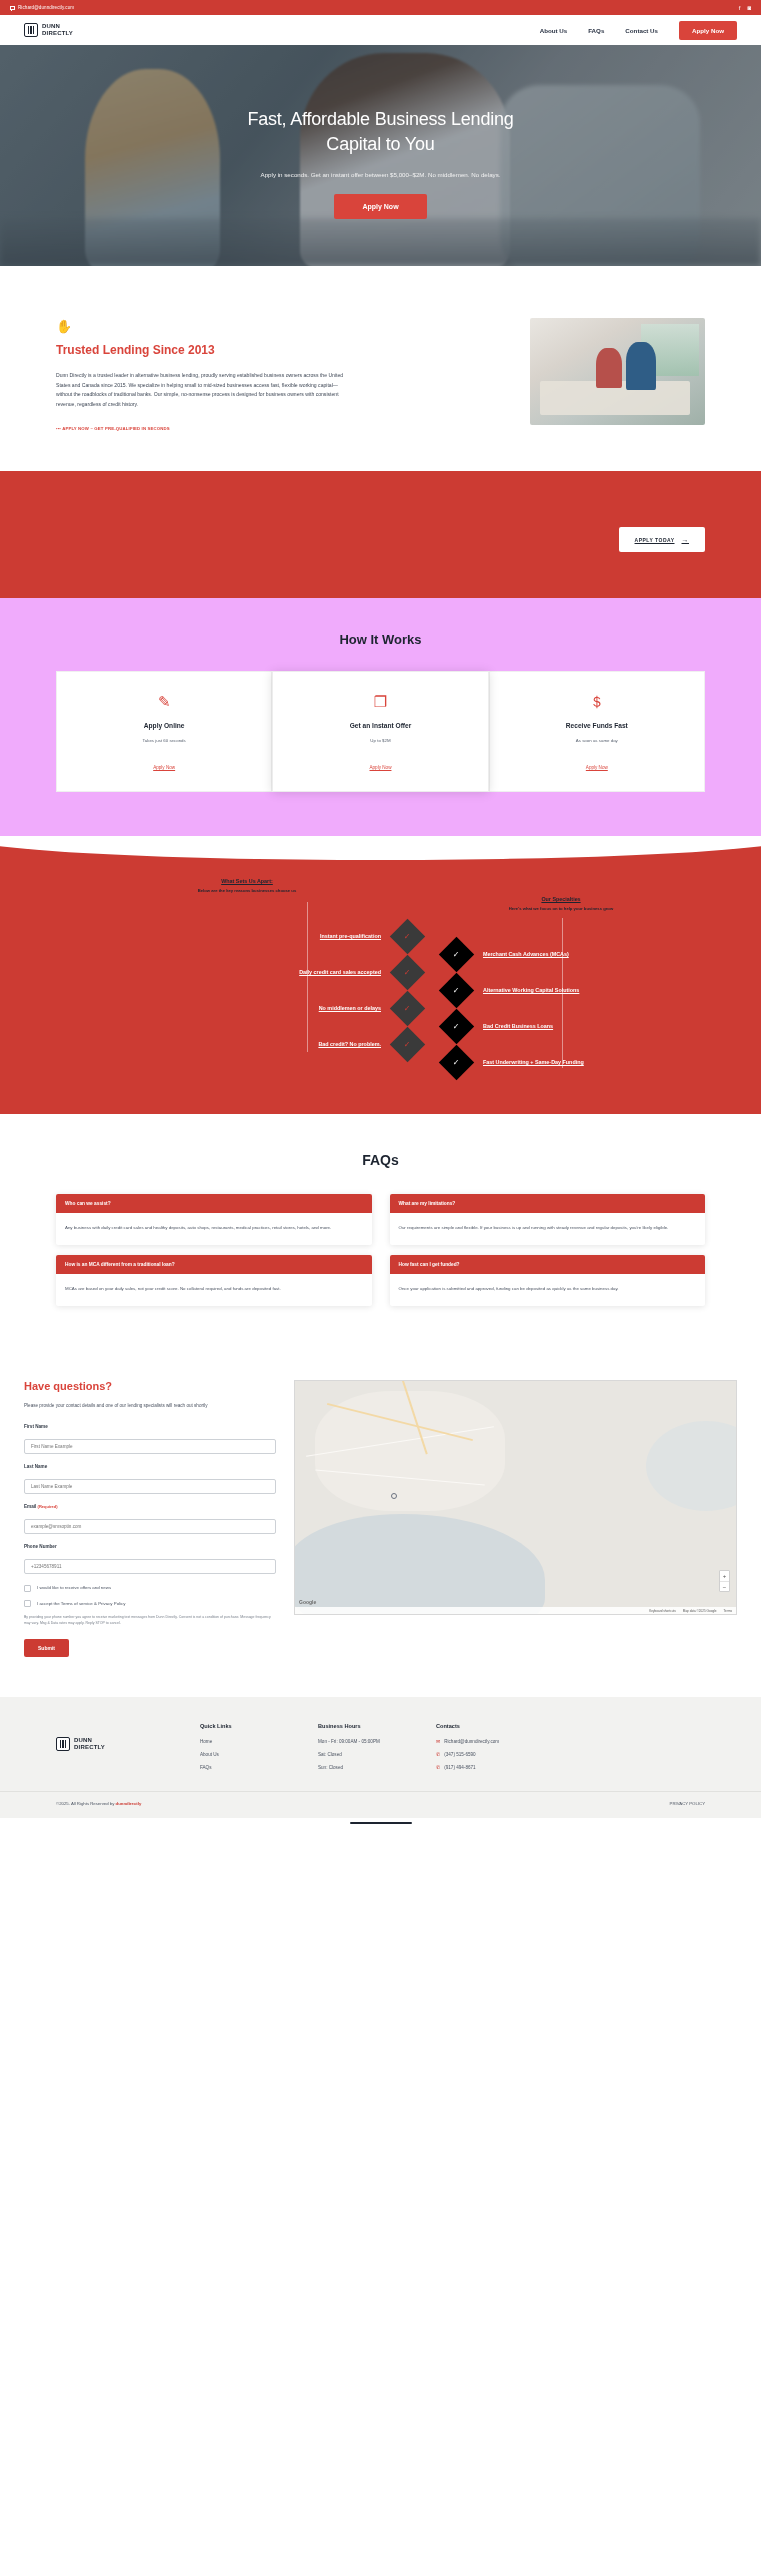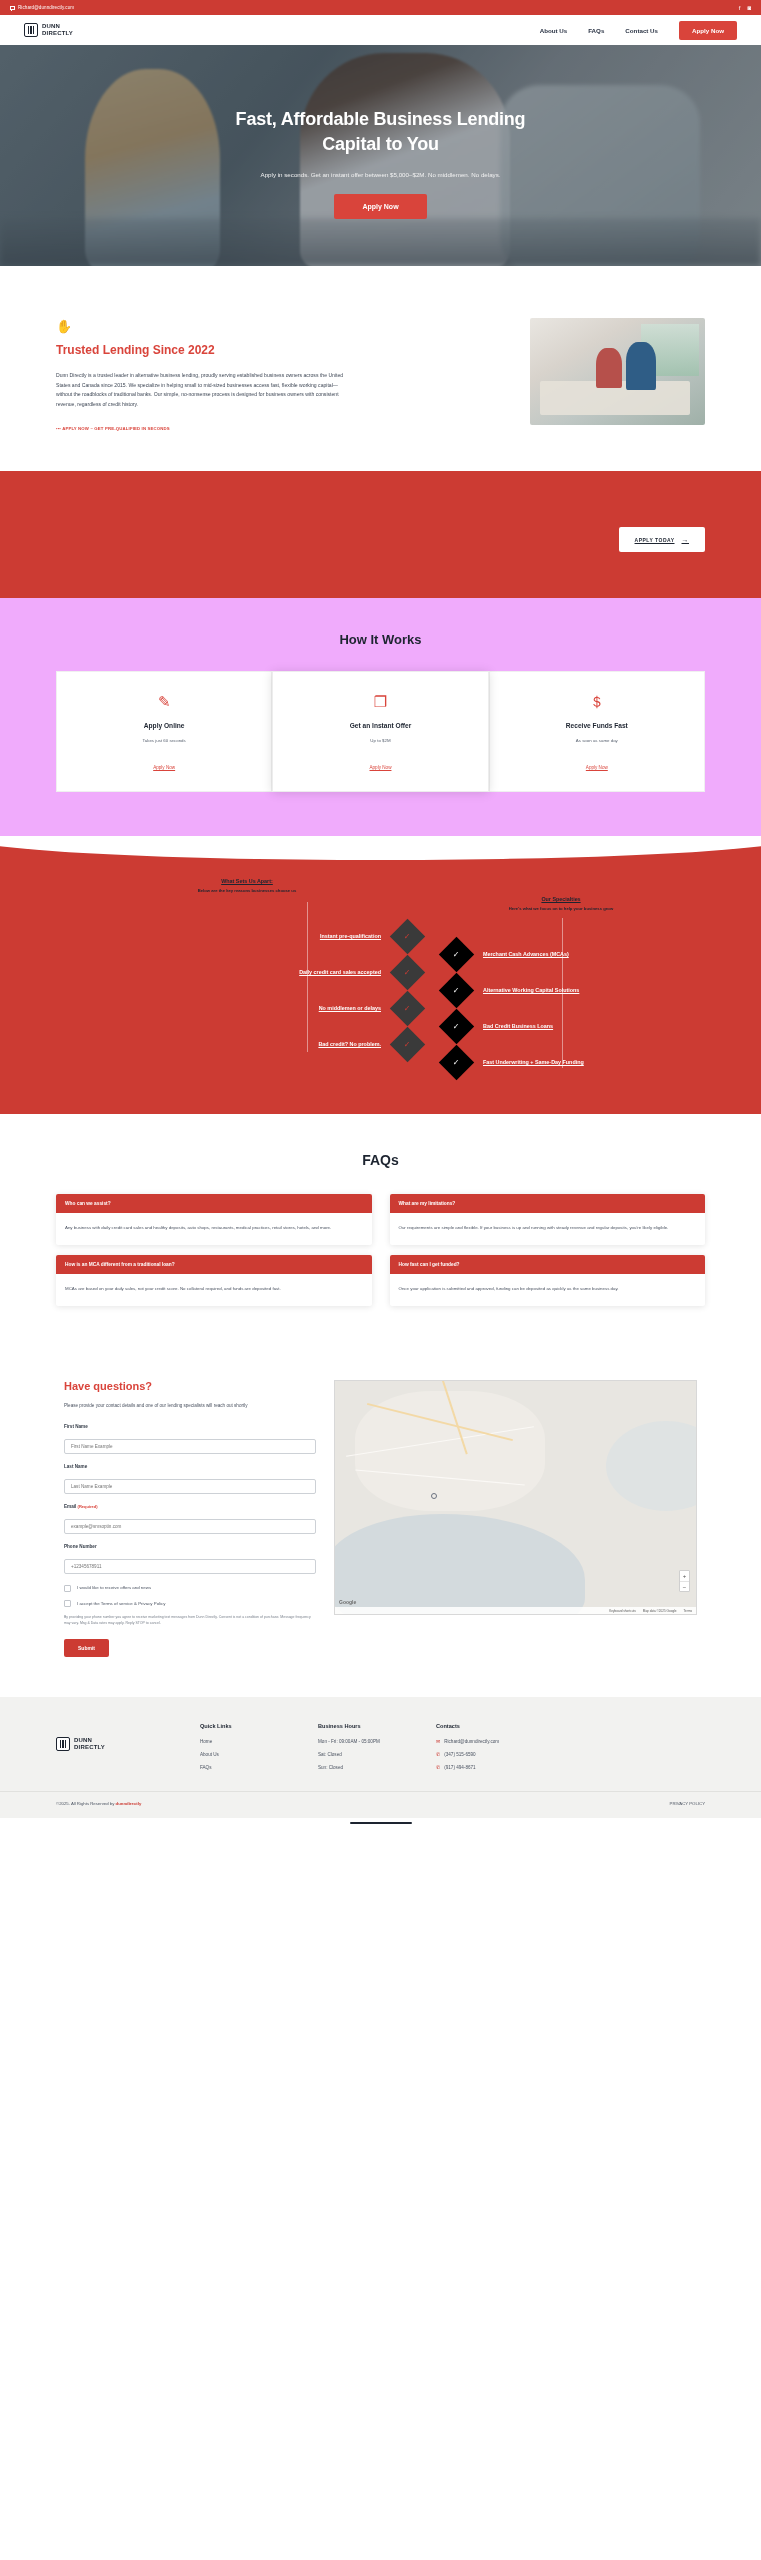--- a/index.html
+++ b/index.html
@@ -35,21 +35,21 @@
      background:linear-gradient(165deg,#d7bb8a 0%,#c8a56f 38%,#a8bcc6 70%,#93a9b4 100%);filter:blur(1px);opacity:.93}
   .hero .figB{position:absolute;left:300px;top:8px;width:210px;height:215px;border-radius:40% 40% 8% 8%;
      background:linear-gradient(160deg,#4a3a30 0%,#5d483a 22%,#e8eaec 48%,#dfe3e6 100%);filter:blur(1px);opacity:.95}
   .hero .figC{position:absolute;left:500px;top:40px;width:200px;height:190px;border-radius:20%;
      background:linear-gradient(145deg,#cdd6d9,#9fb0b6);filter:blur(2px);opacity:.75}
   .hero .deskblur{position:absolute;left:0;bottom:0;width:761px;height:48px;
      background:linear-gradient(to bottom,rgba(90,104,112,.25),rgba(60,72,80,.65));filter:blur(3px)}
   .hero .scrim{position:absolute;inset:0;background:rgba(47,58,66,.42)}
   .hero .inner{position:relative;z-index:3;height:100%;display:flex;flex-direction:column;
      align-items:center;justify-content:center;padding-top:14px}
-  .hero h1{color:#fff;font-size:18px;font-weight:700;line-height:25px;text-align:center;letter-spacing:-.2px}
+  .hero h1{color:#fff;font-size:18px;font-weight:400;line-height:25px;text-align:center;letter-spacing:-.2px}
   .hero p{color:#f2f2f2;font-size:6.2px;margin-top:14px;text-align:center}
   .hero .btn-hero{margin-top:16px;background:#d9443b;color:#fff;font-size:7px;font-weight:700;border:0;
      padding:9px 28px;border-radius:2px;cursor:pointer;font-family:inherit}
 
   
   .trusted{padding:52px 56px 40px;display:flex;gap:36px;align-items:flex-start;background:#fff}
   .trusted .left{flex:1;padding-top:2px}
   .handicon{font-size:13px;line-height:13px;color:#c9ccd1;margin-bottom:10px;display:block}
   .trusted h2{color:#d9443b;font-size:12px;font-weight:700;margin-bottom:14px}
   .trusted p{font-size:5.1px;line-height:9.6px;color:#3d4654;max-width:290px}
@@ -113,21 +113,21 @@
   
   .faqs{background:#fff;padding:38px 56px 46px}
   .faqs h2{text-align:center;font-size:14px;font-weight:700;color:#1d2430;margin-bottom:26px}
   .faqgrid{display:flex;gap:18px}
   .faqcol{flex:1;display:flex;flex-direction:column;gap:10px}
   .faqcard{background:#fff;box-shadow:0 1px 6px rgba(0,0,0,.11);border-radius:2px;overflow:hidden}
   .faqq{background:#cc3b33;color:#fff;font-size:4.8px;font-weight:700;padding:7px 9px}
   .faqa{font-size:4.4px;line-height:8px;color:#4a5260;padding:11px 9px 13px}
 
   
-  .contact{background:#fff;padding:28px 64px 40px;display:flex;gap:18px}
+  .contact{background:#fff;padding:28px 24px 40px;display:flex;gap:18px}
   .cleft{width:252px}
   .cleft h2{color:#d9443b;font-size:11px;font-weight:700;margin-bottom:10px}
   .cleft .lead{font-size:4.6px;line-height:8px;color:#4a5260;margin-bottom:14px}
   .field{margin-bottom:10px}
   .field label{display:block;font-size:4.6px;font-weight:700;color:#333b47;margin-bottom:5px}
   .field label .req{color:#d9443b;font-size:4px;font-weight:700}
   .field input{width:100%;height:15px;border:1px solid #cdd1d6;border-radius:2px;background:#fff;
      font-size:4.6px;color:#9aa0a8;padding:0 6px;font-family:inherit}
   .chk{display:flex;align-items:flex-start;gap:6px;margin-bottom:8px}
   .chkbox{width:7px;height:7px;border:1px solid #c2c6cc;border-radius:1px;flex:none;margin-top:.5px;background:#fff}
@@ -213,21 +213,21 @@
       <span>Capital to You</span>
     </h1>
     <p>Apply in seconds. Get an instant offer between $5,000–$2M. No middlemen. No delays.</p>
     <button class="btn-hero">Apply Now</button>
   </div>
 </div>
 
 <div class="trusted">
   <div class="left">
     <span class="handicon">✋</span>
-    <h2>Trusted Lending Since 2022</h2>
+    <h2>Trusted Lending Since 2013</h2>
     <p>Dunn Directly is a trusted leader in alternative business lending, proudly serving established business owners across the United States and Canada since 2015. We specialize in helping small to mid-sized businesses access fast, flexible working capital—without the roadblocks of traditional banks. Our simple, no-nonsense process is designed for business owners with consistent revenue, regardless of credit history.</p>
     <a class="applylink">••• APPLY NOW – GET PRE-QUALIFIED IN SECONDS</a>
   </div>
   <div class="photo">
     <div class="win"></div>
     <div class="tbl"></div>
     <div class="p1"></div>
     <div class="p2"></div>
   </div>
 </div>

